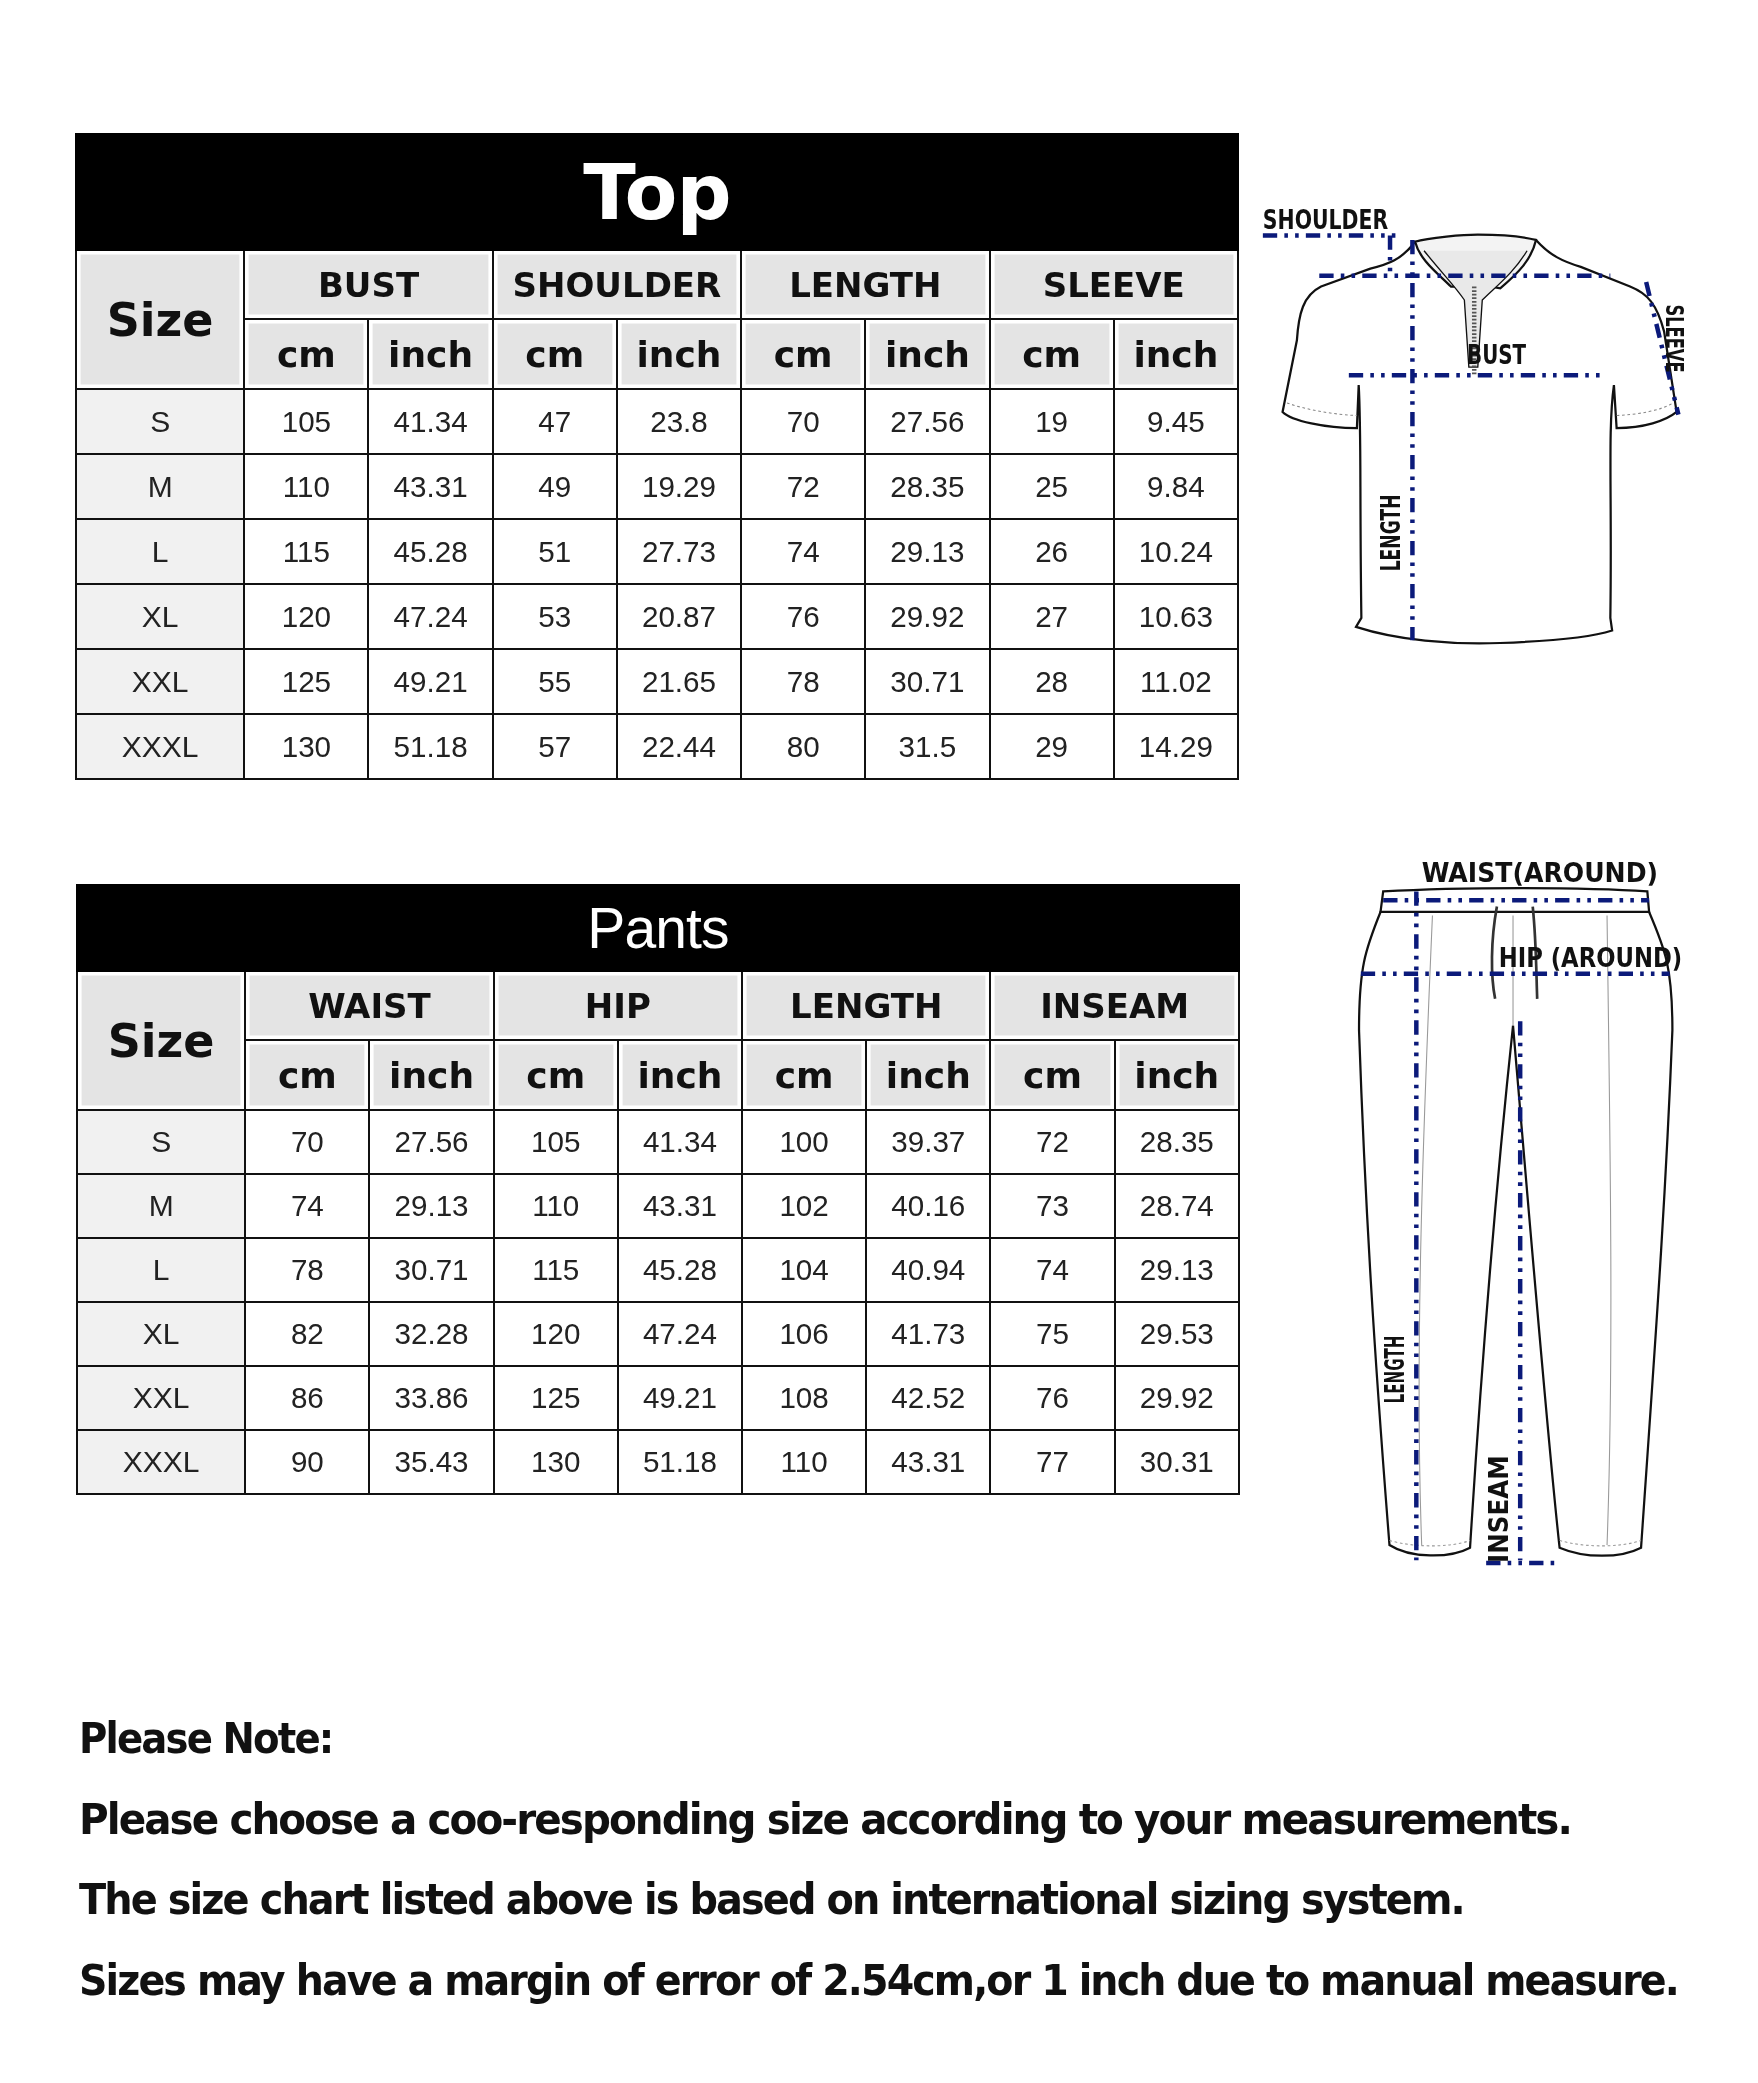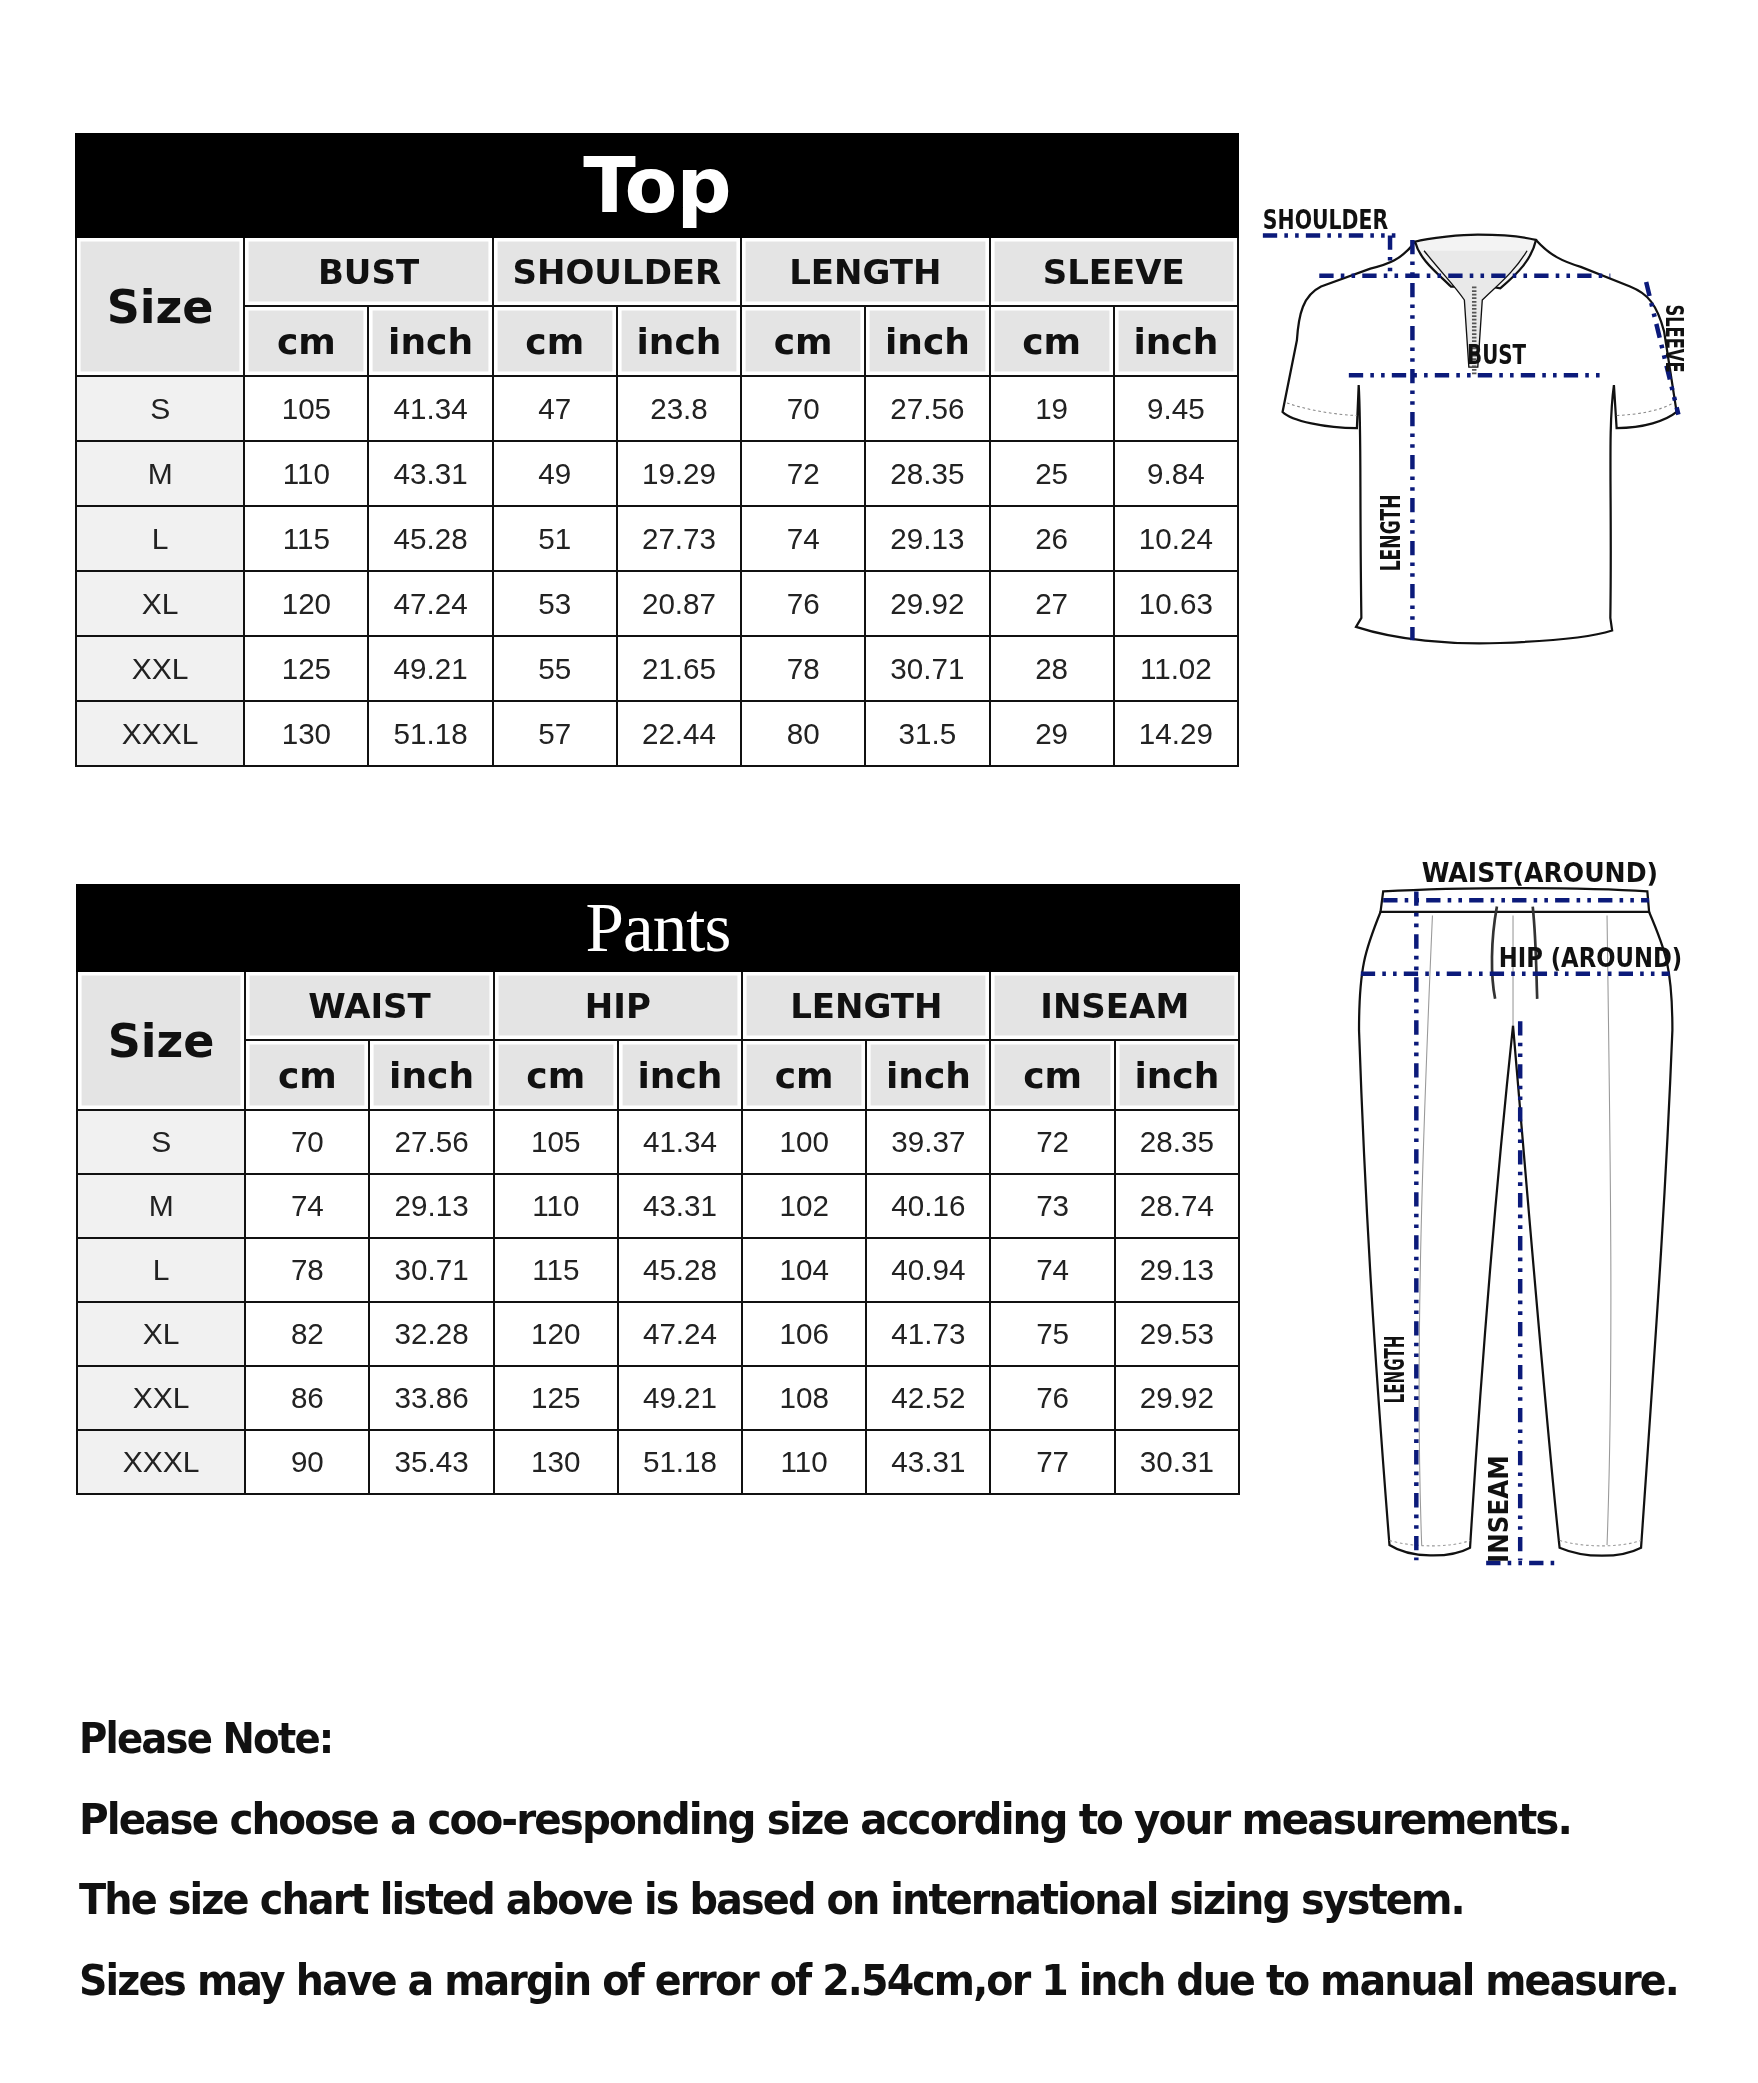--- a/index.html
+++ b/index.html
@@ -1,20 +1,20 @@
 <!DOCTYPE html>
 <html style="font-size:14.3px"><head>
 <meta charset="utf-8">
 <style>
   html,body{margin:0;padding:0;background:#fff;}
   body{width:1759px;height:2083px;position:relative;overflow:hidden;font-family:"DejaVu Sans",sans-serif;}
   .tbl{position:absolute;border-collapse:collapse;table-layout:fixed;}
   .tbl td,.tbl th{border:2.7px solid #111;text-align:center;vertical-align:middle;padding:0;}
   .tbl .title{background:#000;color:#fff;font-family:"DejaVu Sans",sans-serif;font-weight:bold;font-size:77px;border:2.7px solid #000;letter-spacing:-0.9px;}
-  .tbl .title.light{font-weight:normal;font-family:Liberation Serif, serif;font-size:69px;margin-top:14px;}
+  .tbl .title.light{font-weight:normal;font-family:Liberation Sans, sans-serif;font-size:57px;margin-top:14px;}
   .tbl .hdr{background:#e4e4e4;font-family:"DejaVu Sans",sans-serif;font-weight:bold;color:#111;border-color:#fff #111 #111 #111;box-shadow:inset 0 0 0 3.6px #fff;}
   .tbl .grp{font-size:34px;}
   .tbl .unit{font-size:36px;text-align:center;}
   .tbl .sizehdr{font-size:46px;}
   .tbl .sizecell{background:#f1f1f1;font-family:"Liberation Sans",sans-serif;font-size:30px;color:#222;}
   .tbl .val{background:#fff;font-family:"Liberation Sans",sans-serif;font-size:29.6px;color:#222;}
   .diagram{position:absolute;}
   .note{position:absolute;left:79px;font-family:"DejaVu Sans",sans-serif;font-weight:bold;color:#111;font-size:42px;letter-spacing:-2px;white-space:nowrap;transform-origin:left center;}
   .lbl{font-family:"DejaVu Sans",sans-serif;font-weight:bold;fill:#111;}
 </style>
@@ -27,21 +27,21 @@
       <col style="width:124px">
       <col style="width:124px">
       <col style="width:124px">
       <col style="width:124px">
       <col style="width:124px">
       <col style="width:124px">
       <col style="width:124px">
       <col style="width:124px">
   </colgroup>
   <tbody>
-      <tr style="height:103px">
+      <tr style="height:116px">
     <td class="title" colspan="9">Top</td>
   </tr>
   <tr style="height:69px">
     <td class="hdr sizehdr" rowspan="2">Size</td>
     <td class="hdr grp" colspan="2">BUST</td>
     <td class="hdr grp" colspan="2">SHOULDER</td>
     <td class="hdr grp" colspan="2">LENGTH</td>
     <td class="hdr grp" colspan="2">SLEEVE</td>
   </tr>
   <tr style="height:70px">

